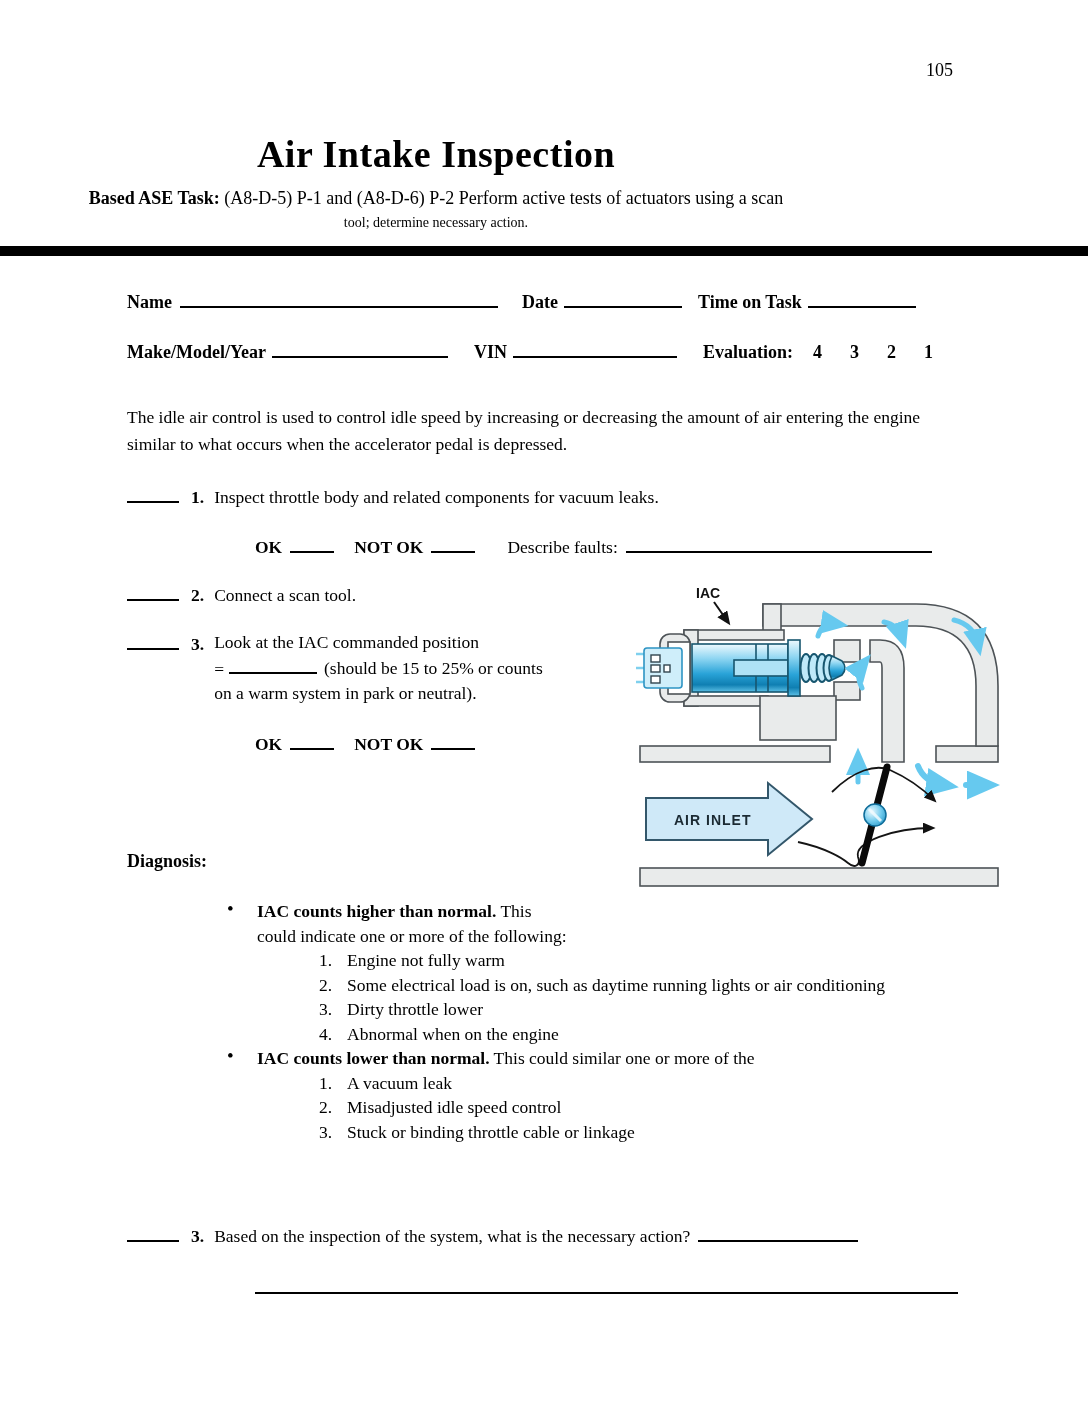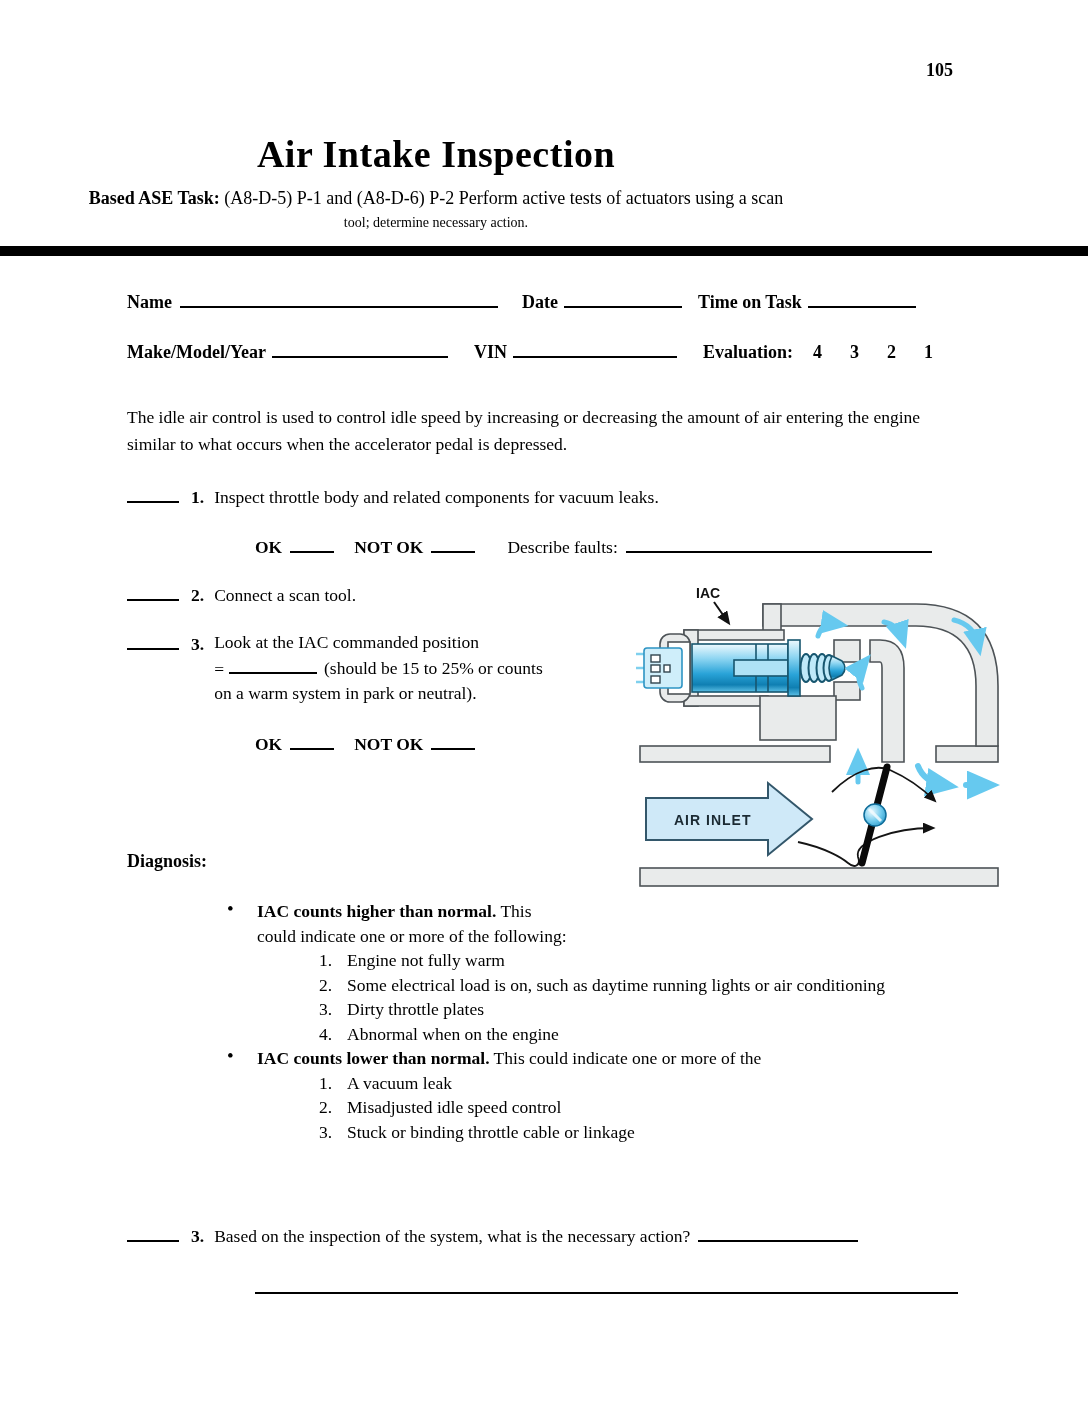--- a/index.html
+++ b/index.html
@@ -9,21 +9,21 @@
     overflow:hidden;
   }
   .abs{position:absolute;}
   b,.bold{font-weight:bold;}
   .nowrap{white-space:nowrap;}
   .blank{
     display:inline-block;border-bottom:2px solid #000;height:1.0em;
     vertical-align:baseline;
   }
   .center{left:0;width:872px;text-align:center;}
-  #page-number{left:926px;top:60px;font-weight:bold;font-size:18px;}
+  #page-number{left:926px;top:60px;font-weight:normal;font-size:18px;}
   #title{top:132px;font-size:38px;font-weight:bold;letter-spacing:.5px;}
   #ase-line1{top:188px;font-size:18px;}
   #ase-line2{top:215px;font-size:14px;}
   #divider{left:0;top:246px;width:1088px;height:10px;background:#000;}
   .form-row{left:127px;font-weight:bold;font-size:18px;}
   #form-row-1{top:288px;}
   #form-row-2{top:338px;}
   .step-row{left:127px;}
   .ok-row{left:255px;}
   .num{font-weight:bold;margin-left:12px;}
@@ -186,27 +186,27 @@
 <div class="abs" id="diagnosis-heading">Diagnosis:</div>
 
 <div class="abs" id="bullets">
   <div class="bullet">
     <span class="dot">•</span>
     <div><b>IAC counts higher than normal.</b><span> This</span></div>
     <div>could indicate one or more of the following:</div>
     <ol>
       <li>Engine not fully warm</li>
       <li>Some electrical load is on, such as daytime running lights or air conditioning</li>
-      <li>Dirty throttle plates</li>
+      <li>Dirty throttle lower</li>
       <li>Abnormal when on the engine</li>
     </ol>
   </div>
   <div class="bullet">
     <span class="dot">•</span>
-    <div><b>IAC counts lower than normal.</b><span> This could indicate one or more of the</span></div>
+    <div><b>IAC counts lower than normal.</b><span> This could similar one or more of the</span></div>
     <ol>
       <li>A vacuum leak</li>
       <li>Misadjusted idle speed control</li>
       <li>Stuck or binding throttle cable or linkage</li>
     </ol>
   </div>
 </div>
 
 <div class="abs step-row nowrap" id="final-step">
   <span class="blank" style="width:52px;"></span><span class="num">3.</span><span class="step-text">Based on the inspection of the system, what is the necessary action?</span><span class="blank" style="width:160px;margin-left:8px;"></span>

